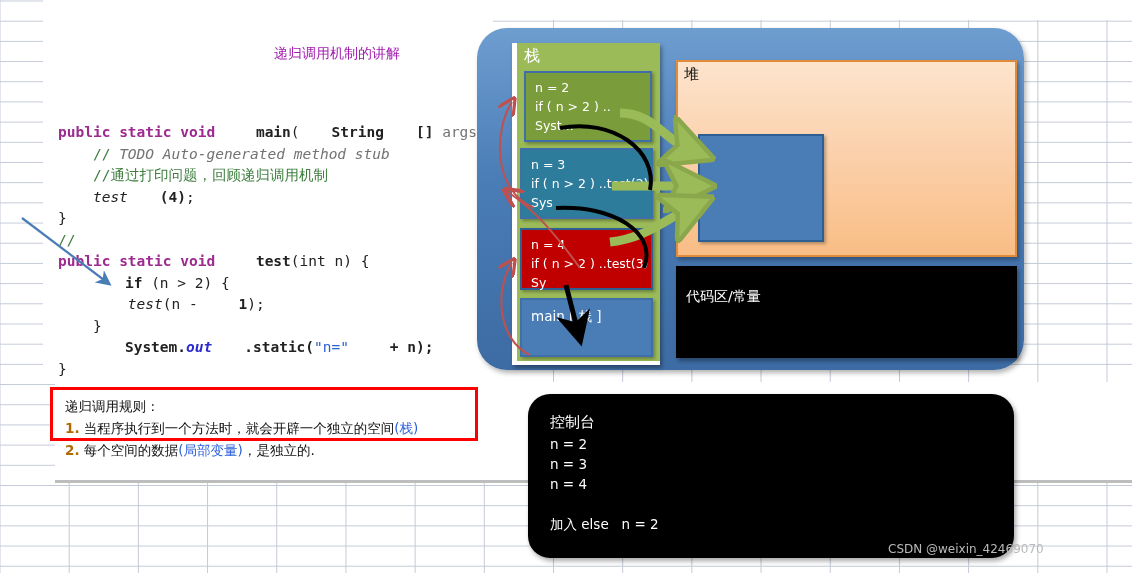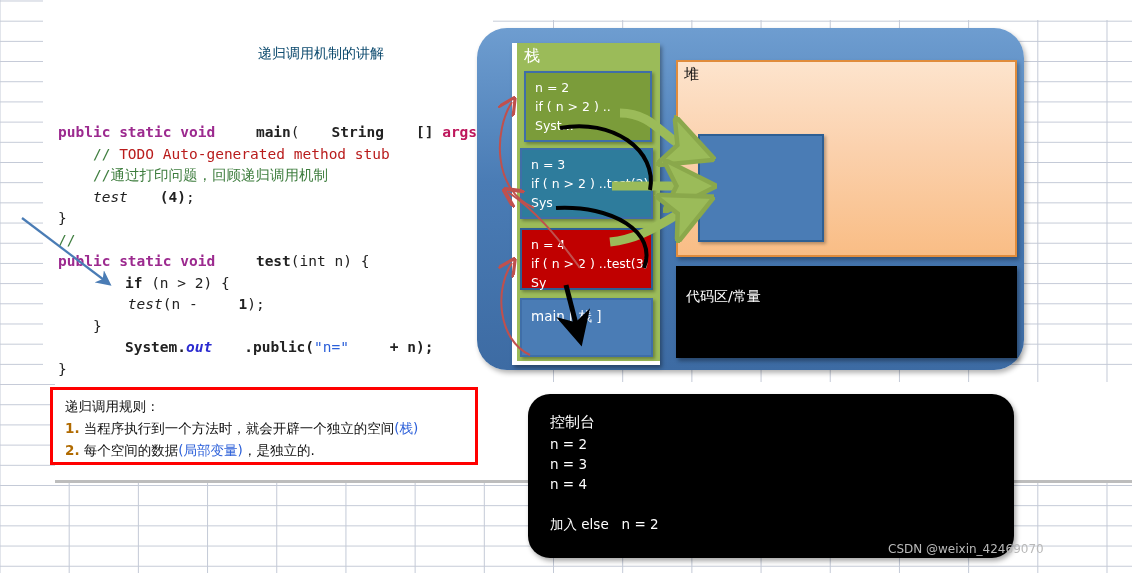--- a/index.html
+++ b/index.html
@@ -21,33 +21,33 @@
   #panel-rules{left:55px;top:382px;width:1077px;height:98px;
                border-right:3px solid #bdbdbd;border-bottom:3px solid #bdbdbd;}
 
   
   #code{position:absolute;left:58px;top:122px;
         font-family:"DejaVu Sans Mono","Liberation Mono",monospace;
         font-size:14.5px;line-height:21.5px;white-space:pre;
         color:#222;letter-spacing:0px;}
   .kw{color:#9c2a8f;font-weight:bold;}
   .cm{color:#3e7d3e;font-style:normal;}
-  .cmk{color:#be185d;font-weight:bold;}
-  .cmc{color:#b91c1c;}
+  .cmk{color:#737373;}
+  .cmc{color:#737373;font-style:italic;}
   .it{font-style:italic;color:#222;}
   .nb{font-weight:bold;color:#222;padding-left:32px;}
   .str{color:#2b5fd9;}
   .fld{color:#2b2bd0;font-style:italic;font-weight:bold;}
   .pl{color:#222;}
 
-  #title-text{position:absolute;left:258px;top:45px;font-size:14px;color:#0c4a6e;
+  #title-text{position:absolute;left:274px;top:45px;font-size:14px;color:#a21caf;
               font-family:"DejaVu Sans","Liberation Sans",sans-serif;}
 
   
-  #rules-box{position:absolute;left:50px;top:387px;width:428px;height:78px;
+  #rules-box{position:absolute;left:50px;top:387px;width:428px;height:54px;
              border:3px solid #ff0000;background:#fff;box-sizing:border-box;
              padding:5px 0 0 12px;}
   #rules-box .rline{font-family:"DejaVu Sans","Liberation Sans",sans-serif;
                     font-size:13.5px;line-height:22px;color:#111;white-space:pre;}
   .rnum{color:#b06a00;font-weight:bold;}
   .rpar{color:#2b5fd9;}
 
   
   #mem{position:absolute;left:477px;top:28px;width:547px;height:342px;
        background:linear-gradient(180deg,#6e9dd0 0%,#4a7cb5 45%,#3d6ba3 100%);
@@ -118,21 +118,21 @@
 <div id="code"><span class="kw">public</span> <span class="kw">static</span> <span class="kw">void</span> <span class="nb">main</span><span class="pl">(</span><span class="nb">String</span><span class="nb">[]</span> <span class="cmk">args</span><span class="pl">) {</span>
     <span class="cm">// </span><span class="cmc">TODO Auto-generated method stub</span>
     <span class="cm">//通过打印问题，回顾递归调用机制</span>
     <span class="it">test</span><span class="nb">(4)</span><span class="pl">;</span>
 <span class="pl">}</span>
 <span class="cm">//</span>
 <span class="kw">public</span> <span class="kw">static</span> <span class="kw">void</span> <span class="nb">test</span><span class="pl">(int n) {</span>
     <span class="nb">if</span> <span class="pl">(n &gt; 2) {</span>
         <span class="it">test</span><span class="pl">(n - </span><span class="nb">1</span><span class="pl">);</span>
     <span class="pl">}</span>
-    <span class="nb">System.</span><span class="fld">out</span><span class="nb">.public(</span><span class="str">"n="</span><span class="nb"> + n);</span>
+    <span class="nb">System.</span><span class="fld">out</span><span class="nb">.static(</span><span class="str">"n="</span><span class="nb"> + n);</span>
 <span class="pl">}</span></div>
 
 <div id="rules-box">
   <div class="rline">递归调用规则：</div>
   <div class="rline"><span class="rnum">1.</span> <span>当程序执行到一个方法时，就会开辟一个独立的空间</span><span class="rpar">(栈)</span></div>
   <div class="rline"><span class="rnum">2.</span> <span>每个空间的数据</span><span class="rpar">(局部变量)</span><span>，是独立的.</span></div>
 </div>
 
 <div id="mem"></div>
 

